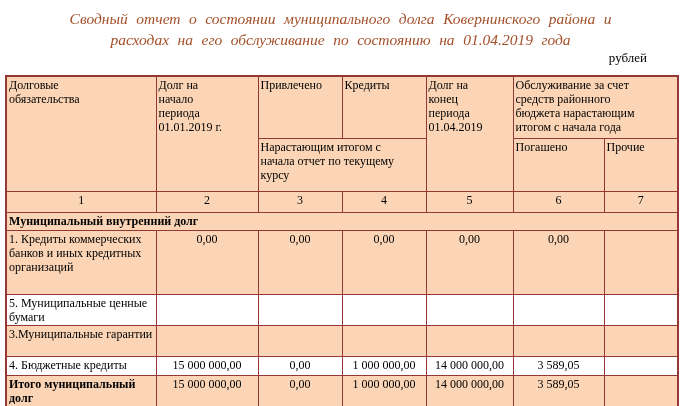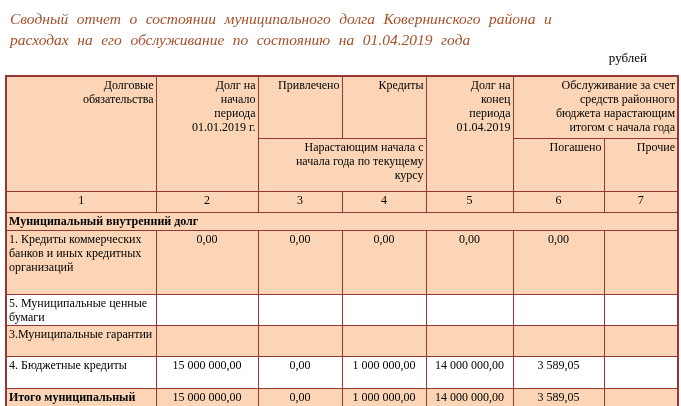--- a/index.html
+++ b/index.html
@@ -15,21 +15,21 @@
     width: 681px; height: 406px;
     background: var(--white-bg);
     font-family: "Liberation Serif", "DejaVu Serif", serif;
     color: var(--text);
     overflow: hidden;
   }
   .page { width: 681px; height: 406px; position: relative; }
 
   .report-title {
     margin: 8px 10px 0 10px;
-    text-align: left;
+    text-align: center;
     font-style: italic;
     font-size: 15.5px;
     line-height: 21px;
     color: var(--title-text);
     word-spacing: 0.30em;
     white-space: pre-line;
   }
   .units-row {
     padding-right: 34px;
     text-align: right;
@@ -46,21 +46,21 @@
     line-height: 14px;
     border: 2px solid var(--border);
   }
   table.report td {
     border: 1px solid var(--border);
     background: var(--cell-bg);
     padding: 1px 2px;
     vertical-align: top;
     overflow: hidden;
   }
-  td.hdr { text-align: right; }
+  td.hdr { text-align: left; }
   td.hdr .narrow { display: inline-block; max-width: 132px; }
   td.hdr .narrow-sub { display: inline-block; max-width: 142px; }
   td.prelines { white-space: pre-line; }
 
   td.colnum { text-align: center; vertical-align: middle; }
 
   td.section-cell {
     background: var(--white-bg);
     font-weight: bold;
     border-top: 2px solid var(--border);
@@ -105,21 +105,21 @@
       <td class="hdr">Привлечено</td>
       <td class="hdr">Кредиты</td>
       <td class="hdr prelines" rowspan="2">Долг на
 конец
 периода
 01.04.2019</td>
       <td class="hdr" colspan="2"><span class="narrow">Обслуживание за счет средств районного бюджета нарастающим итогом с начала года</span></td>
     </tr>
 
     <tr style="height:53px">
-      <td class="hdr" colspan="2"><span class="narrow-sub">Нарастающим начала с начала года по текущему курсу</span></td>
+      <td class="hdr" colspan="2"><span class="narrow-sub">Нарастающим итогом с начала отчет по текущему курсу</span></td>
       <td class="hdr">Погашено</td>
       <td class="hdr">Прочие</td>
     </tr>
 
     <tr style="height:21px">
       <td class="colnum">1</td>
       <td class="colnum">2</td>
       <td class="colnum">3</td>
       <td class="colnum">4</td>
       <td class="colnum">5</td>
@@ -154,21 +154,21 @@
     <tr style="height:31px">
       <td class="row-label">3.Муниципальные гарантии</td>
       <td class="val"></td>
       <td class="val"></td>
       <td class="val"></td>
       <td class="val"></td>
       <td class="val"></td>
       <td class="val"></td>
     </tr>
 
-    <tr style="height:32px" class="white-row">
+    <tr style="height:19px" class="white-row">
       <td class="row-label">4. Бюджетные кредиты</td>
       <td class="val">15 000 000,00</td>
       <td class="val">0,00</td>
       <td class="val">1 000 000,00</td>
       <td class="val">14 000 000,00</td>
       <td class="val">3 589,05</td>
       <td class="val"></td>
     </tr>
 
     <tr style="height:27px">

